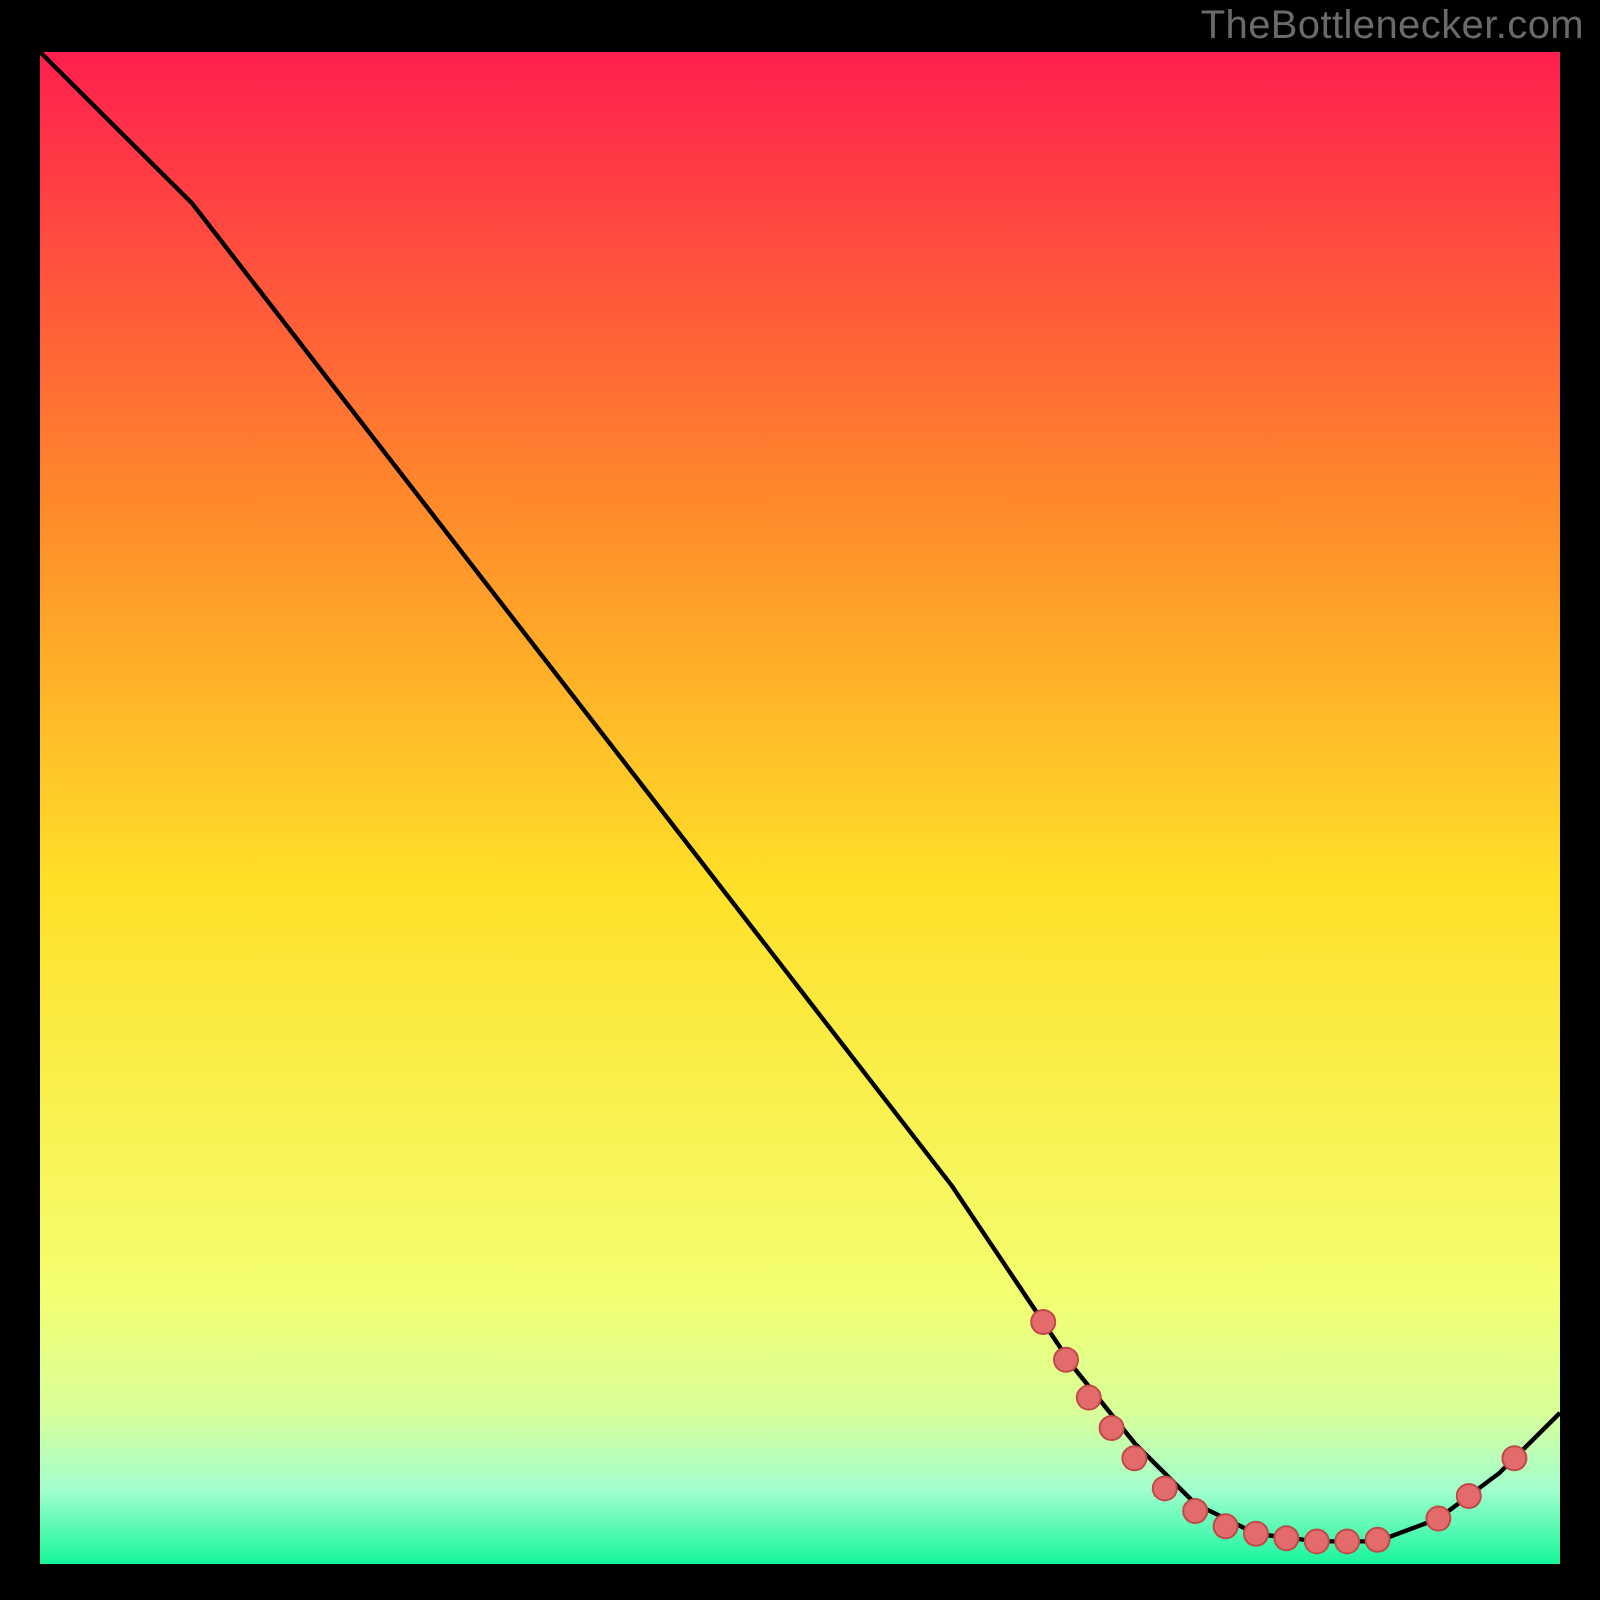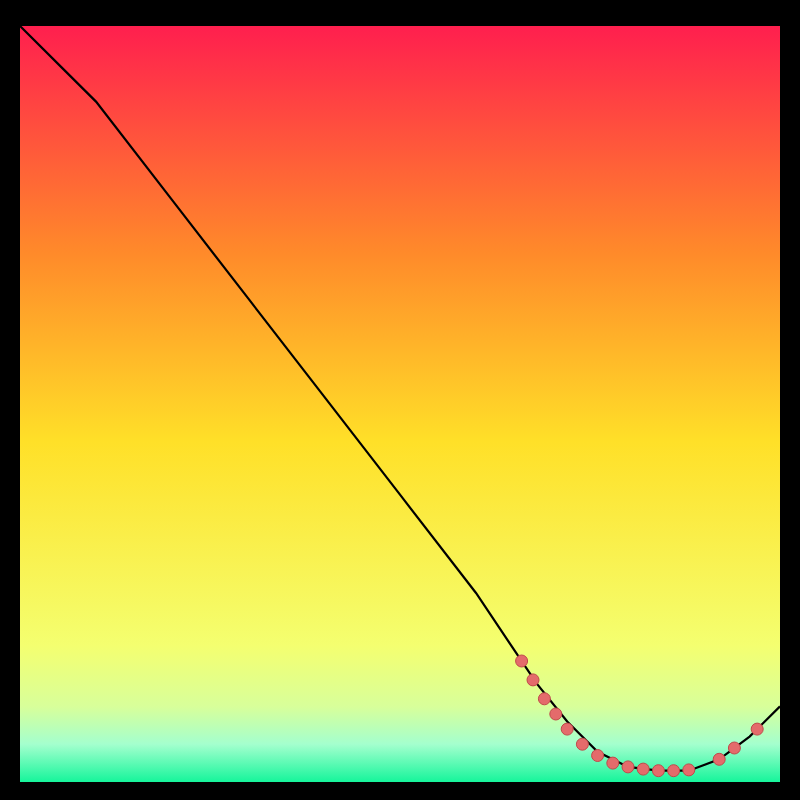--- a/index.html
+++ b/index.html
@@ -34,20 +34,21 @@
     height: 756px;
   }
   svg {
     display: block;
   }
 </style>
 </head>
 <body>
 
 <div class="outer">
+  <div class="attribution">TheBottlenecker.com</div>
 
   <div class="plot">
     <svg id="chart-svg" width="760" height="756" viewBox="0 0 760 756">
       <defs>
         <linearGradient id="bg-grad" x1="0" y1="0" x2="0" y2="1">
           <stop id="g0" offset="0%" stop-color="#ff1f4e"></stop>
           <stop id="g1" offset="30%" stop-color="#ff8a2a"></stop>
           <stop id="g2" offset="55%" stop-color="#ffe028"></stop>
           <stop id="g3" offset="82%" stop-color="#f4ff70"></stop>
           <stop id="g4" offset="90%" stop-color="#d8ff9a"></stop>

